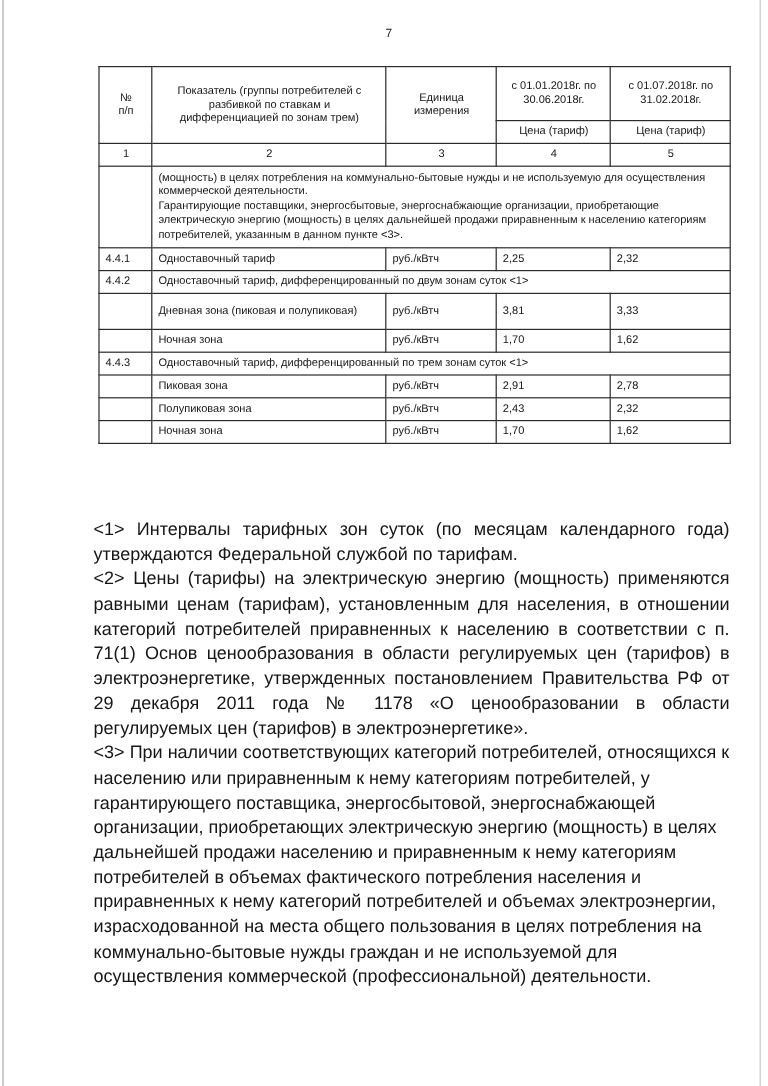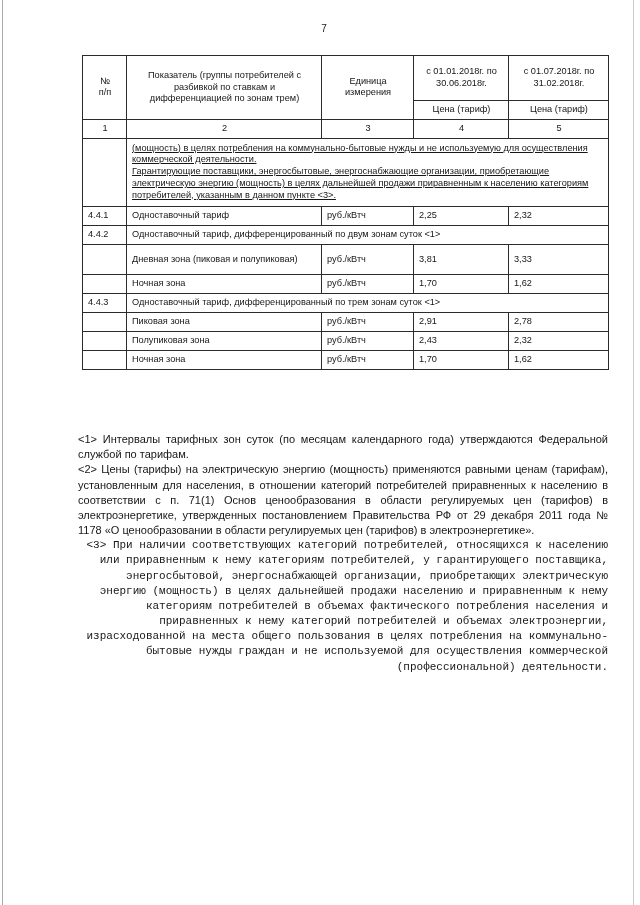--- a/index.html
+++ b/index.html
@@ -85,43 +85,42 @@
   .col-p2     { width: 100px; }
 
   .hdr-main { height: 45px; }
   .hdr-sub  { height: 17px; }
   .hdr-num  { height: 17px; text-align: center; vertical-align: middle; }
   td.m { vertical-align: middle; margin-top: 16px; }
 
   .cell-block {
     white-space: pre-line;
   }
-  .row-intro td { padding-top: 4px; padding-bottom: 5px; text-decoration: underline; }
+  .row-intro td { padding-top: 4px; padding-bottom: 5px; }
   .row-tall td { height: 30px; }
   .row-std td { height: 19px; }
 
   
   .footnotes {
     position: absolute;
     left: 78px;
     top: 432px;
     width: 530px;
-    font-size: 11px;
+    font-size: 15px;
     line-height: 1.38;
     text-align: justify;
     color: #161616;
   }
   .footnotes p {
     margin: 0;
     text-align: justify;
     text-justify: inter-word;
   }
   .footnotes p.last {
-    text-align: right;
-    font-family: Liberation Mono, monospace;
+    text-align: left;
   }
 </style>
 </head>
 <body>
 
 <div class="page">
 
   <div class="scan-edge-left"></div>
   <div class="scan-edge-right"></div>
 

